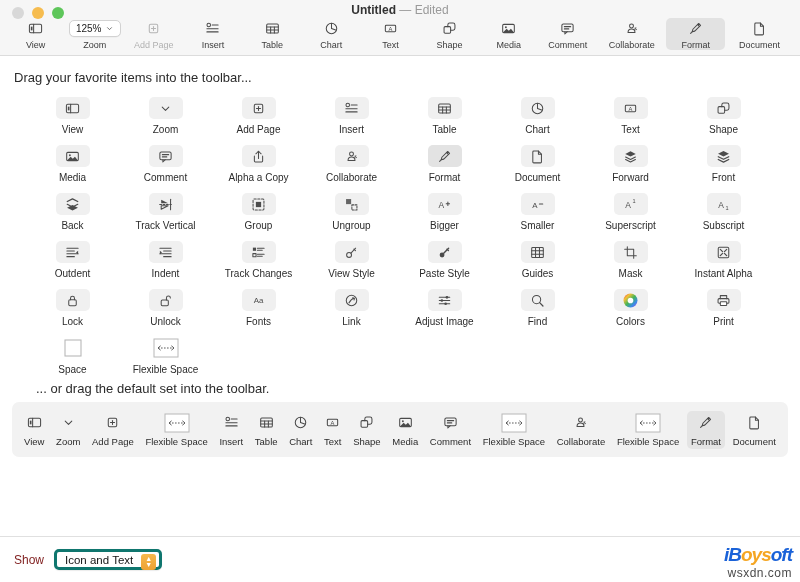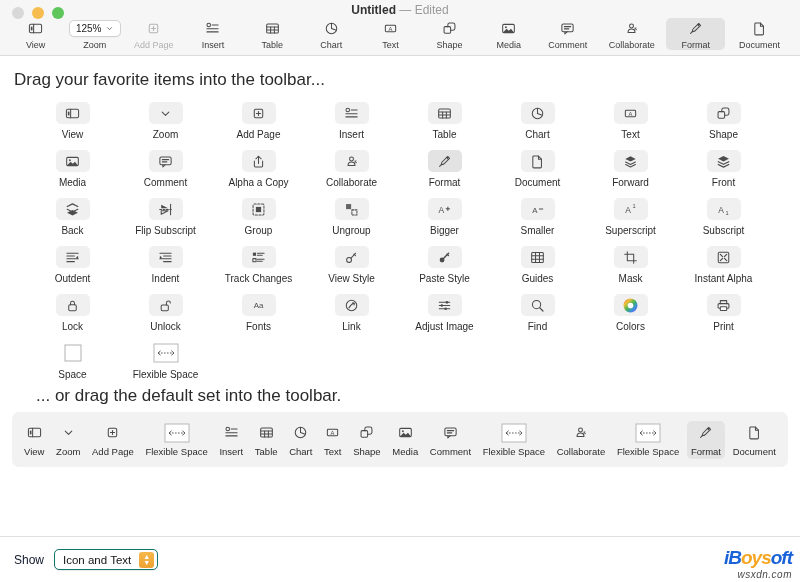--- a/index.html
+++ b/index.html
@@ -49,21 +49,21 @@
   .tb-item.disabled .ic, .tb-item.disabled .lb { opacity: 0.38; }
   .zoom-pill {
     display: inline-flex; align-items: center; gap: 3px;
     background: #ffffff; border: 1px solid #d2d2d2; border-radius: 5px;
     padding: 1px 6px; font-size: 10px; color: #222; height: 17px;
     box-shadow: 0 0.5px 0 rgba(0,0,0,.06);
   }
 
   
   .sheet { flex: 1 1 auto; background: #ffffff; position: relative; overflow: hidden; }
-  .hint { font-size: 17px; color: #2b2b2b; padding: 14px 0 0 14px; }
+  .hint { font-size: 13px; color: #2b2b2b; padding: 14px 0 0 14px; }
   .hint.second { padding-top: 6px; padding-left: 36px; }
 
   .grid {
     display: grid;
     grid-template-columns: repeat(8, 93px);
     padding: 12px 0 0 26px;
     row-gap: 10px;
   }
   .cell {
     width: 93px; display: flex; flex-direction: column; align-items: center;
@@ -87,40 +87,40 @@
   .dcell.active { background: #e4e4e4; }
   .dcell .dic { height: 19px; display: flex; align-items: center; justify-content: center; color: #4a4a4a; }
   .dcell .dl { font-size: 9.5px; color: #2b2b2b; margin-top: 4px; white-space: nowrap; }
 
   
   .footer {
     flex: 0 0 auto; height: 46px; border-top: 1px solid #e0e0e0;
     display: flex; align-items: center; padding: 0 14px; position: relative;
     background: #ffffff;
   }
-  .show-label { font-size: 12px; color: #0f172a; margin-right: 10px; }
+  .show-label { font-size: 12px; color: #7f1d1d; margin-right: 10px; }
   .select {
     position: relative; display: inline-flex; align-items: center;
-    background: #fff; border: 1px solid #0f766e; border-radius: 5px;
+    background: #fff; border: 3px solid #0f766e; border-radius: 5px;
     height: 21px; padding: 0 26px 0 8px; font-size: 11.5px; color: #141414;
     box-shadow: 0 0.5px 1px rgba(0,0,0,.08);
   }
   .stepper {
     position: absolute; right: 3px; top: 2px; width: 15px; height: 16px;
     background: linear-gradient(#f7b84b, #eda233); border-radius: 3px;
     display: flex; flex-direction: column; align-items: center; justify-content: center;
     color: #fff; line-height: 6px; font-size: 7px;
   }
 
   
   .wm { position: absolute; right: 8px; bottom: 2px; text-align: right; user-select: none; }
   .wm .logo { font-size: 19px; font-weight: bold; font-style: italic; letter-spacing: -1px; line-height: 30px; }
   .wm .logo .b { color: #1a62d8; }
   .wm .logo .o { color: #f5a623; }
-  .wm .sub { font-size: 10px; color: #4a4a4a; margin-top: -4px; letter-spacing: .5px; font-style: italic; }
+  .wm .sub { font-size: 12px; color: #4a4a4a; margin-top: -4px; letter-spacing: .5px; }
   svg { display: block; }
 </style>
 </head>
 <body>
 
 <div class="window">
 
   <div class="titlebar">
     <div class="traffic">
       <span class="light close"></span>
@@ -445,21 +445,21 @@
         </div>
         <div class="cell">
           <div class="chip">
             <svg width="15" height="15" viewBox="0 0 16 16" fill="none" stroke="currentColor" stroke-width="1.1" stroke-linecap="round" stroke-linejoin="round">
               <line x1="1.8" y1="8" x2="14.2" y2="8" stroke-dasharray="2 1.6"></line>
               <path d="M3.4 6.6h7.4L3.4 3z" fill="currentColor" stroke="none"></path>
               <path d="M3.4 9.4h7.4L3.4 13z"></path>
               <line x1="13.4" y1="2.4" x2="13.4" y2="13.6"></line>
             </svg>
           </div>
-          <div class="cl">Flip Subscript</div>
+          <div class="cl">Track Vertical</div>
         </div>
         <div class="cell">
           <div class="chip">
             <svg width="15" height="15" viewBox="0 0 16 16" fill="none" stroke="currentColor" stroke-width="1.1" stroke-linecap="round" stroke-linejoin="round">
               <rect x="2.2" y="2.2" width="11.6" height="11.6" rx="1" stroke-dasharray="2.4 1.6"></rect>
               <rect x="5.2" y="5.2" width="5.6" height="5.6" fill="currentColor" stroke="none"></rect>
             </svg>
           </div>
           <div class="cl">Group</div>
         </div>

